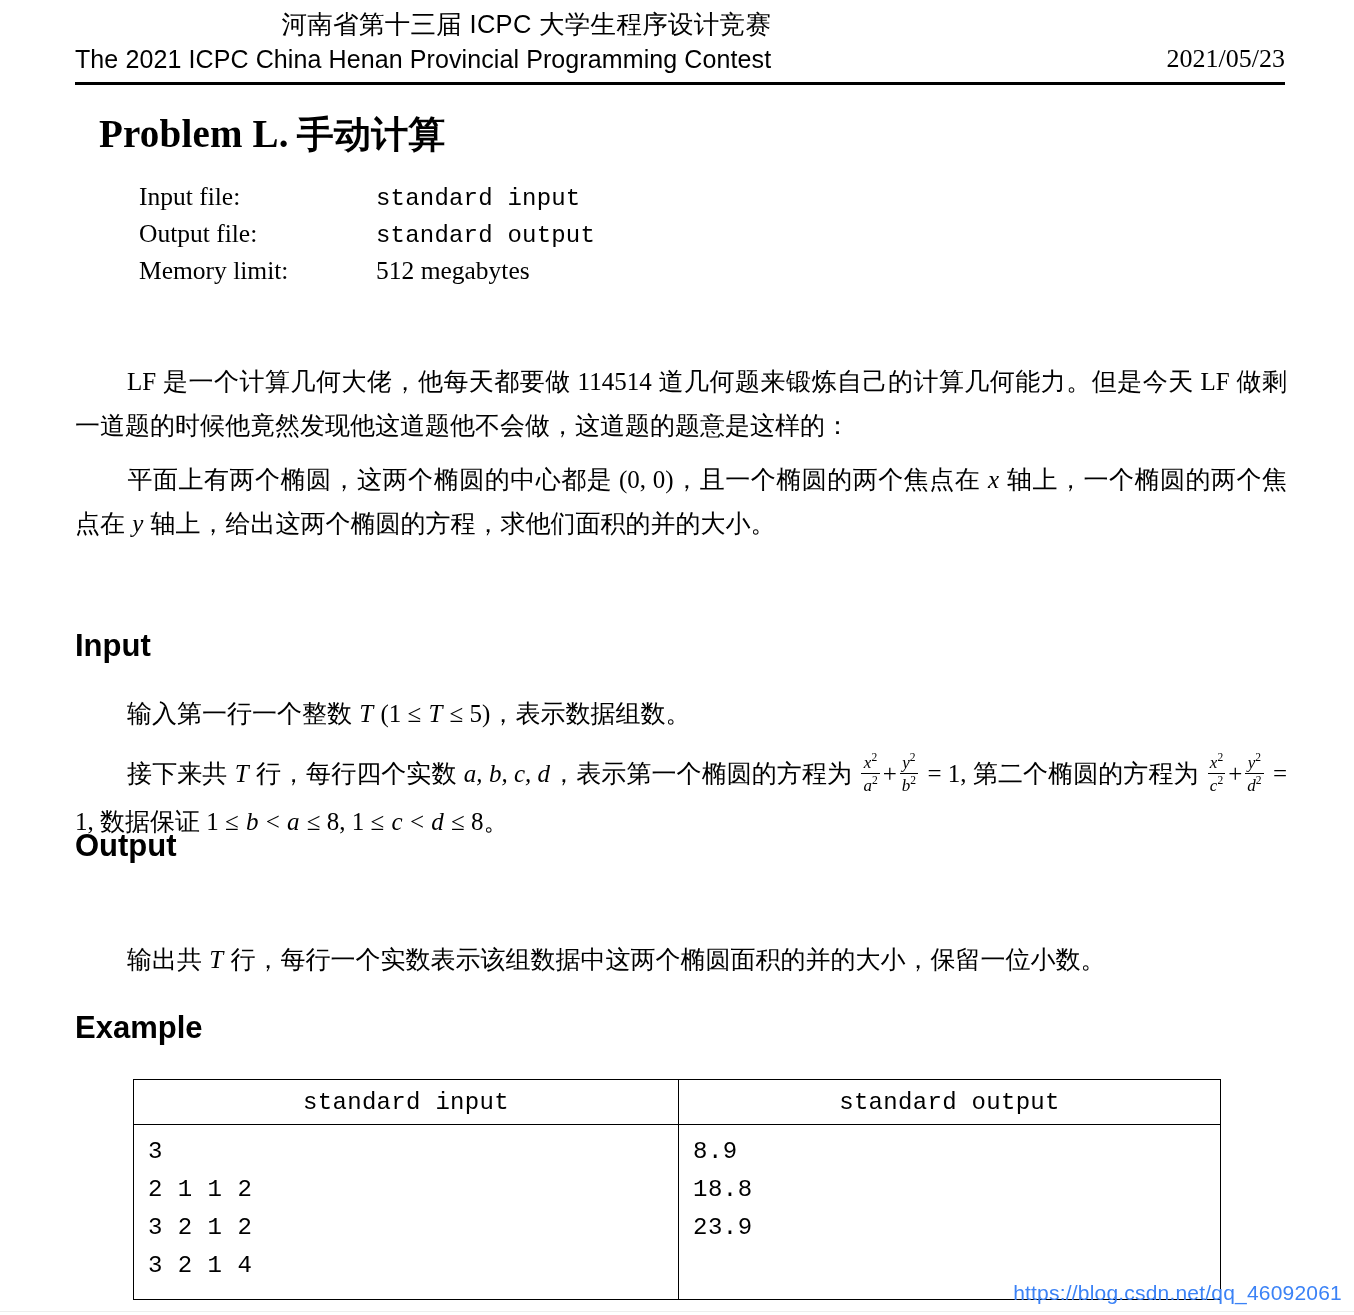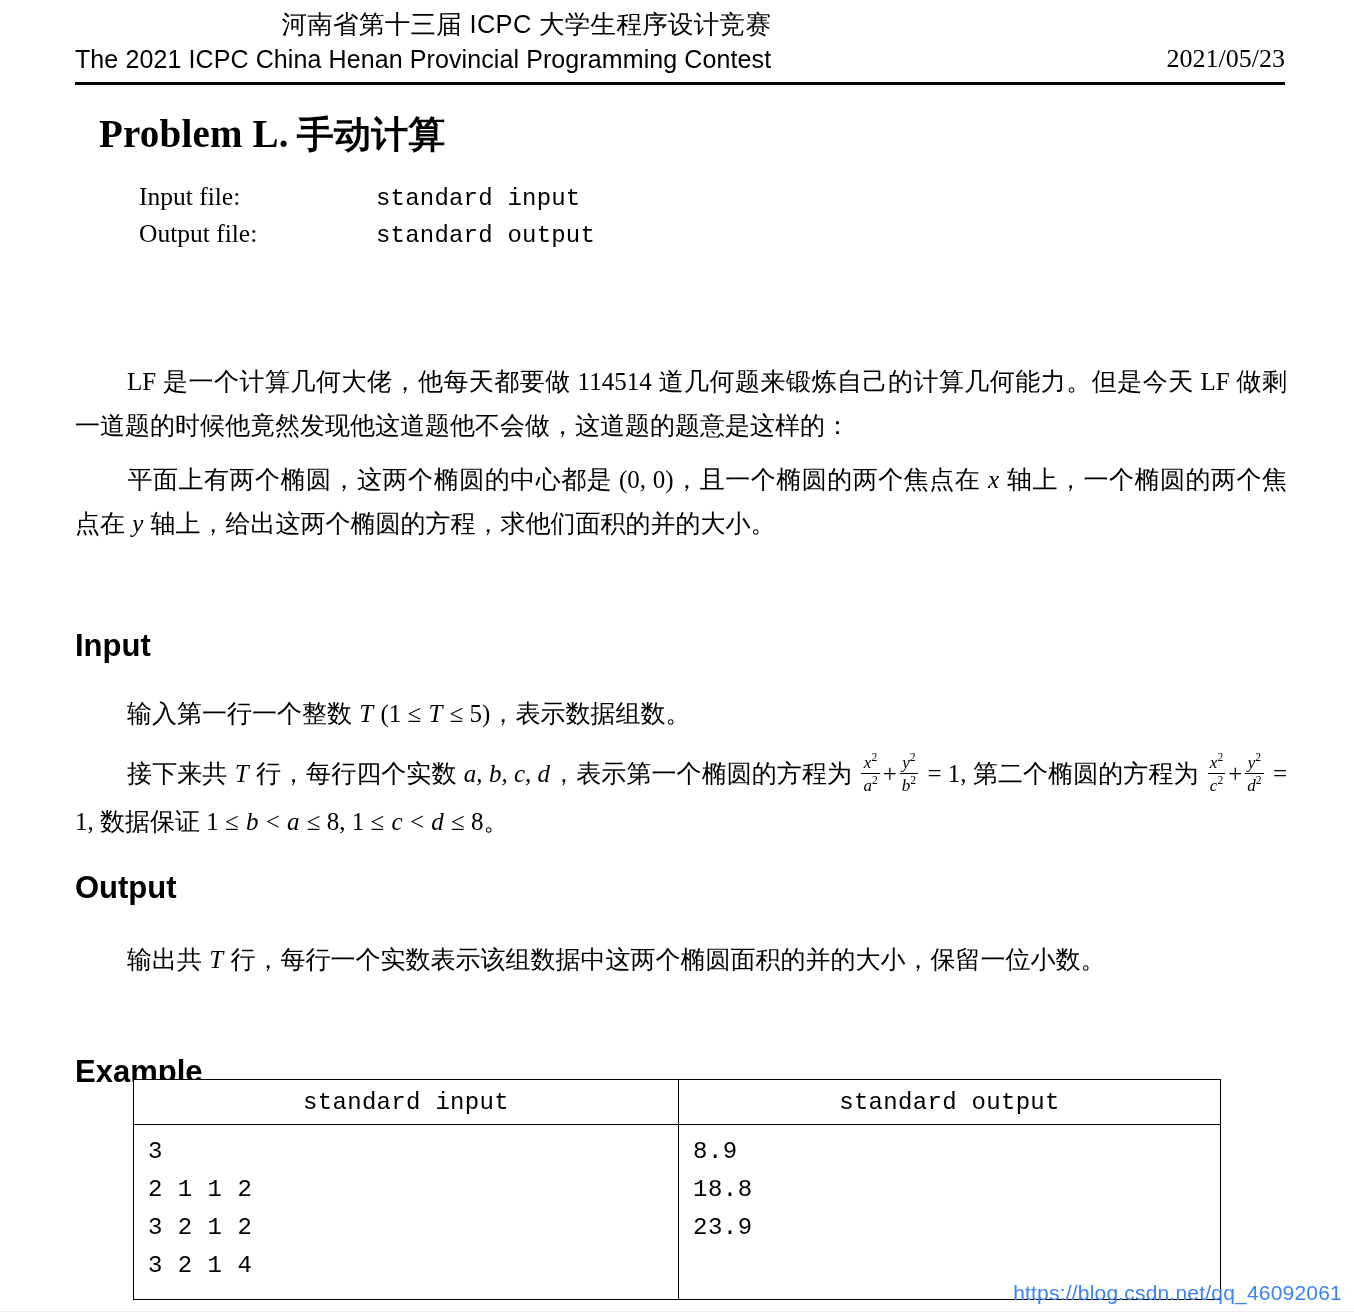--- a/index.html
+++ b/index.html
@@ -127,22 +127,22 @@
 
   
   .section-h {
     position: absolute;
     font-family: "Liberation Sans", "DejaVu Sans", sans-serif;
     font-weight: bold;
     font-size: 31px;
     left: 75px;
   }
   #h-input  { top: 628px; }
-  #h-output { top: 870px; }
-  #h-example{ top: 1054px; }
+  #h-output { top: 828px; }
+  #h-example{ top: 1010px; }
 
   #in-p1 { left: 75px; top: 692px; width: 1212px; }
   #in-p2 { left: 75px; top: 750px; width: 1212px; line-height: 48px; }
   #out-p1 { left: 75px; top: 938px; width: 1212px; }
 
   
   .frac {
     display: inline-block;
     vertical-align: -0.52em;
     text-align: center;
@@ -234,20 +234,24 @@
   </div>
 
   <div class="meta">
     <div class="meta-row">
       <div class="meta-label">Input file:</div>
       <div class="meta-value mono">standard input</div>
     </div>
     <div class="meta-row">
       <div class="meta-label">Output file:</div>
       <div class="meta-value mono">standard output</div>
+    </div>
+    <div class="meta-row">
+      <div class="meta-label">Memory limit:</div>
+      <div class="meta-value">512 megabytes</div>
     </div>
   </div>
 
   <div class="para" id="para1"><span class="indent"></span><span>LF 是一个计算几何大佬，他每天都要做 114514 道几何题来锻炼自己的计算几何能力。但是今天 LF 做剩一道题的时候他竟然发现他这道题他不会做，这道题的题意是这样的：</span></div>
 
   <div class="para" id="para2"><span class="indent"></span><span>平面上有两个椭圆，这两个椭圆的中心都是 (0, 0)，且一个椭圆的两个焦点在 </span><i class="math">x</i><span> 轴上，一个椭圆的两个焦点在 </span><i class="math">y</i><span> 轴上，给出这两个椭圆的方程，求他们面积的并的大小。</span></div>
 
 
   <div class="section-h" id="h-input">Input</div>
 

